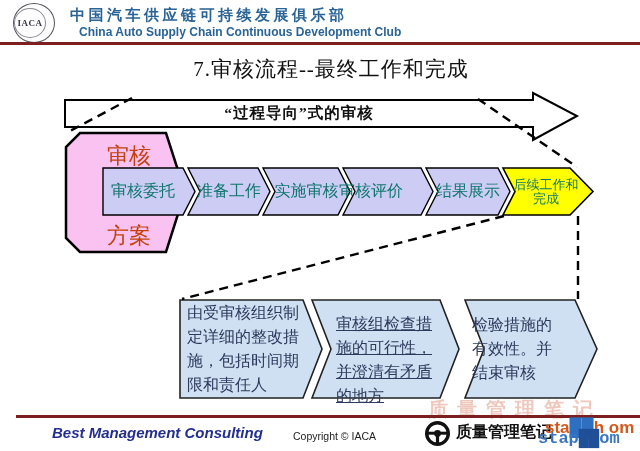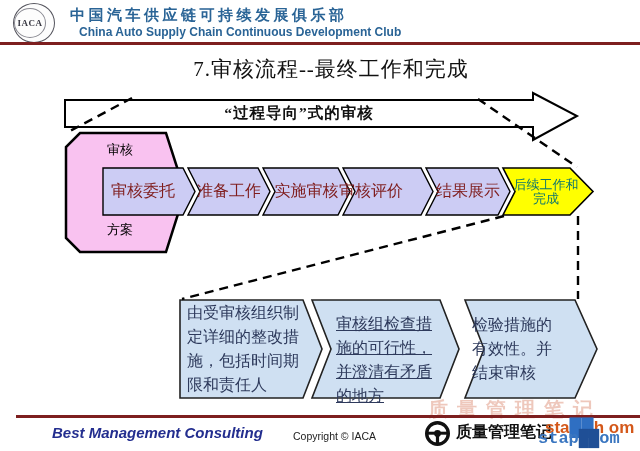--- a/index.html
+++ b/index.html
@@ -16,22 +16,22 @@
           font-size:12px;color:#2a6496;}
   .rule{background:#7d1f1f;}
   .logo-outer{width:40px;height:38px;border:1.6px solid #55555e;border-radius:50%;
               display:flex;align-items:center;justify-content:flex-start;background:#fdfdfd;}
   .logo-inner{width:30px;height:28px;border:1px solid #8a8a92;border-radius:50%;
               display:flex;align-items:center;justify-content:center;
               font-size:9px;font-weight:700;letter-spacing:.5px;color:#3a3a44;}
   
   .title{font-size:21px;color:#111;letter-spacing:1px;padding-left:11px;}
   .banner-label{font-size:15.5px;color:#111;letter-spacing:1px;font-weight:bold;}
-  .step{font-size:16px;color:#7f1d1d;}
-  .pink-label{font-size:13px;color:#000000;}
+  .step{font-size:16px;color:#0f766e;}
+  .pink-label{font-size:22px;color:#c2410c;}
   .final{font-size:13px;line-height:13.5px;color:#0f766e;}
   .detail{font-size:16px;line-height:24px;color:#2e3a5c;}
   
   .bmc{font-family:"Liberation Sans","DejaVu Sans",sans-serif;font-style:italic;
        font-weight:600;font-size:15px;color:#232e8f;}
   .copy{font-family:"Liberation Sans","DejaVu Sans",sans-serif;font-size:10.5px;color:#222;}
   .brand{font-family:"Liberation Sans","DejaVu Sans",sans-serif;font-weight:700;
          font-size:16px;color:#111;}
   .wm{font-family:"Liberation Sans","DejaVu Sans",sans-serif;font-weight:700;
       font-size:17px;line-height:17px;white-space:nowrap;}

